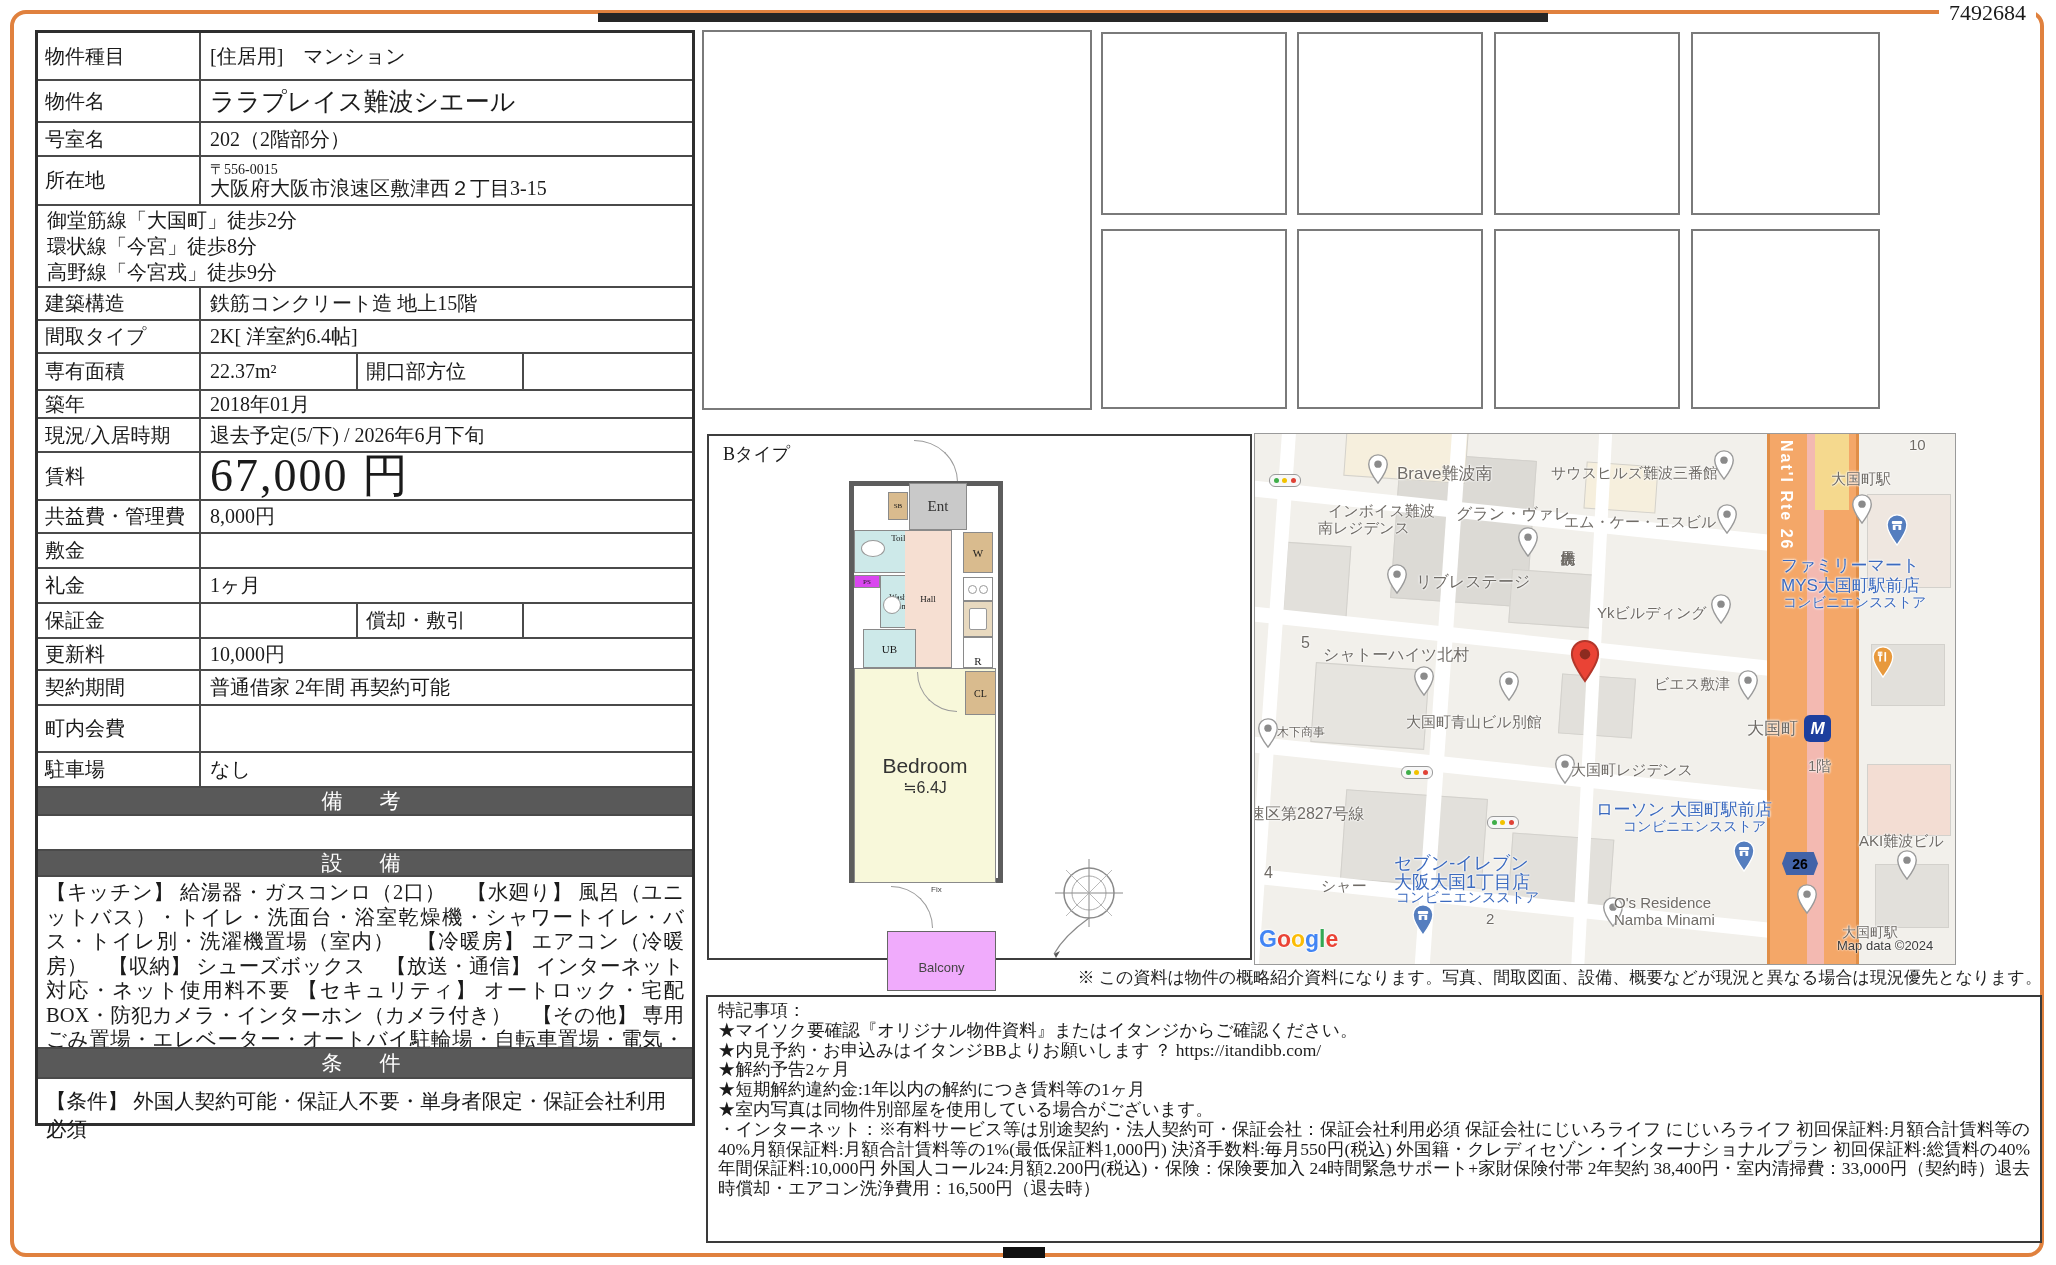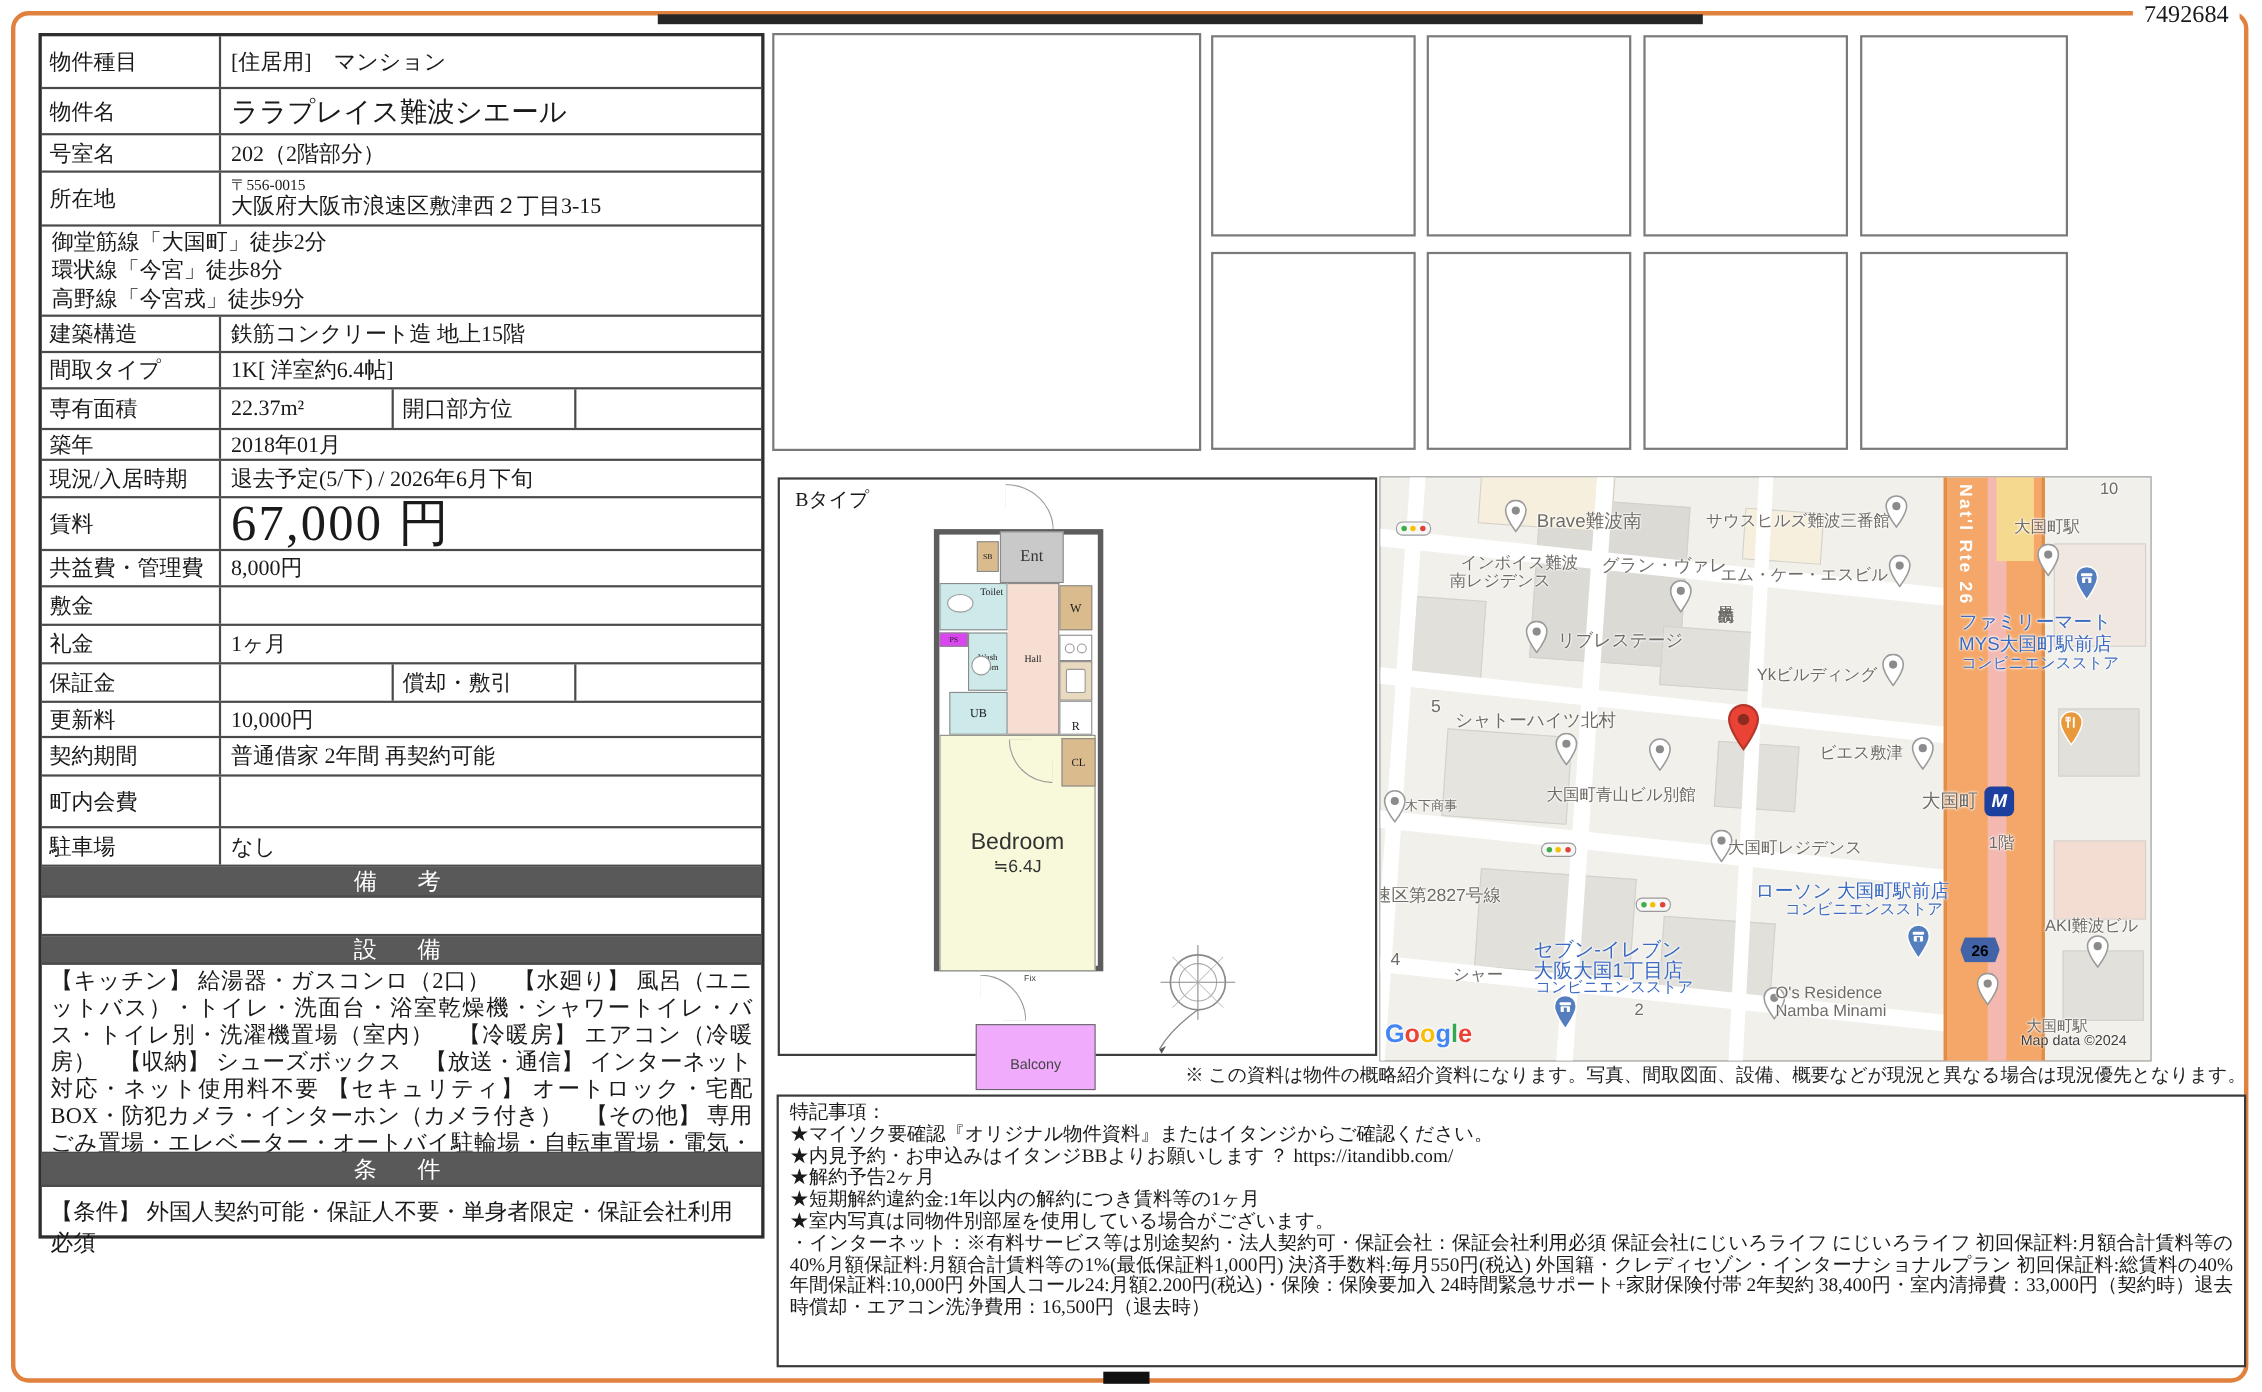--- a/index.html
+++ b/index.html
@@ -90,21 +90,21 @@
         <span class="tline">環状線「今宮」徒歩8分</span>
         <span class="tline">高野線「今宮戎」徒歩9分</span>
       </div>
     </div>
     <div class="row" style="height:33px">
       <div class="lbl">建築構造</div>
       <div class="val">鉄筋コンクリート造 地上15階</div>
     </div>
     <div class="row" style="height:33px">
       <div class="lbl">間取タイプ</div>
-      <div class="val">1K[ 洋室約6.4帖]</div>
+      <div class="val">2K[ 洋室約6.4帖]</div>
     </div>
     <div class="row" style="height:37px">
       <div class="lbl">専有面積</div>
       <div class="val">22.37m²</div>
       <div class="subcell">開口部方位</div>
       <div class="tailcell"></div>
     </div>
     <div class="row" style="height:28px">
       <div class="lbl">築年</div>
       <div class="val">2018年01月</div>
@@ -173,21 +173,21 @@
     <div class="fp-type">Bタイプ</div>
 
     <div class="arc" style="left:205px;top:4px;width:44px;height:42px;border-radius:0 100% 0 0;border-left:none;border-bottom:none;"></div>
     <div class="fp fp-unit"></div>
     <div class="room" style="left:200px;top:47px;width:58px;height:47px;background:#c9c9c9;font-size:15px;color:#333;">Ent</div>
     <div class="room" style="left:179px;top:56px;width:20px;height:28px;background:#d9bb8e;font-size:7px;">SB</div>
     <div class="room" style="left:145px;top:94px;width:62px;height:43px;background:#cde9e9;font-size:9px;align-items:flex-start;justify-content:flex-end;padding:2px 3px;">Toilet</div>
     <div class="room" style="left:254px;top:96px;width:30px;height:41px;background:#d9bb8e;font-size:11px;">W</div>
     <div class="room" style="left:145px;top:139px;width:26px;height:13px;background:#d946ef;font-size:7px;">PS</div>
     <div class="room" style="left:171px;top:139px;width:36px;height:53px;background:#cde9e9;font-size:8px;line-height:9px;">Wash Room</div>
-    <div class="room" style="left:207px;top:94px;width:47px;height:138px;background:#f6dfd2;font-size:9px;border-left:none;">Hall</div>
+    <div class="room" style="left:196px;top:94px;width:47px;height:138px;background:#f6dfd2;font-size:9px;border-left:none;">Hall</div>
     <div class="room" style="left:154px;top:193px;width:53px;height:39px;background:#cde9e9;font-size:11px;">UB</div>
     <div class="room" style="left:154px;top:232px;width:53px;height:32px;background:#fff;"></div>
     <div class="room" style="left:254px;top:141px;width:30px;height:24px;background:#fff;">
       <span style="width:7px;height:7px;border:1px solid #999;border-radius:50%;margin-right:2px;"></span>
       <span style="width:7px;height:7px;border:1px solid #999;border-radius:50%;"></span>
     </div>
     <div class="room" style="left:254px;top:165px;width:30px;height:36px;background:#e8d9bf;">
       <span style="width:16px;height:20px;background:#fff;border:1px solid #999;border-radius:2px;"></span>
     </div>
     <div class="room" style="left:254px;top:201px;width:30px;height:31px;background:#fff;font-size:11px;align-items:flex-end;justify-content:center;">R</div>

